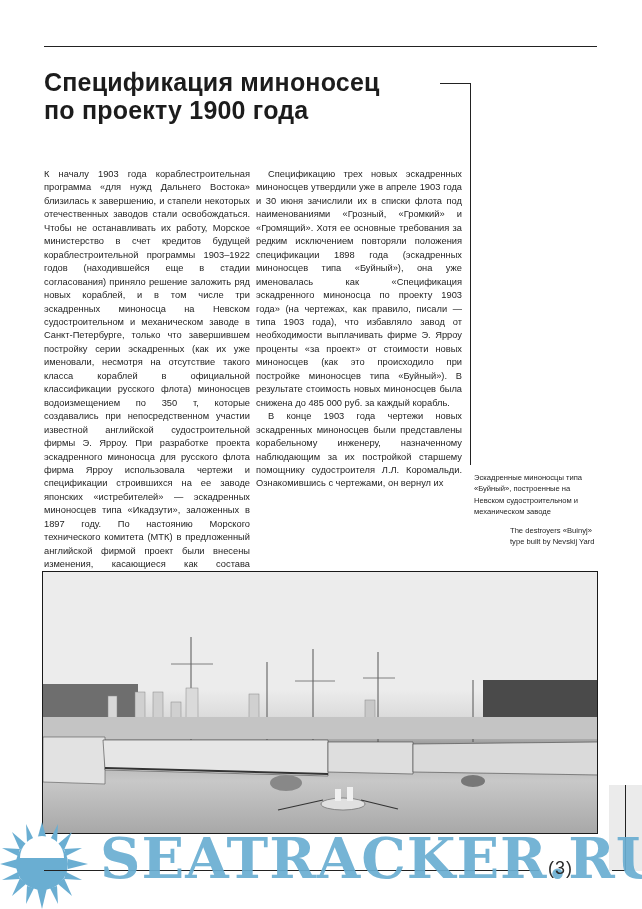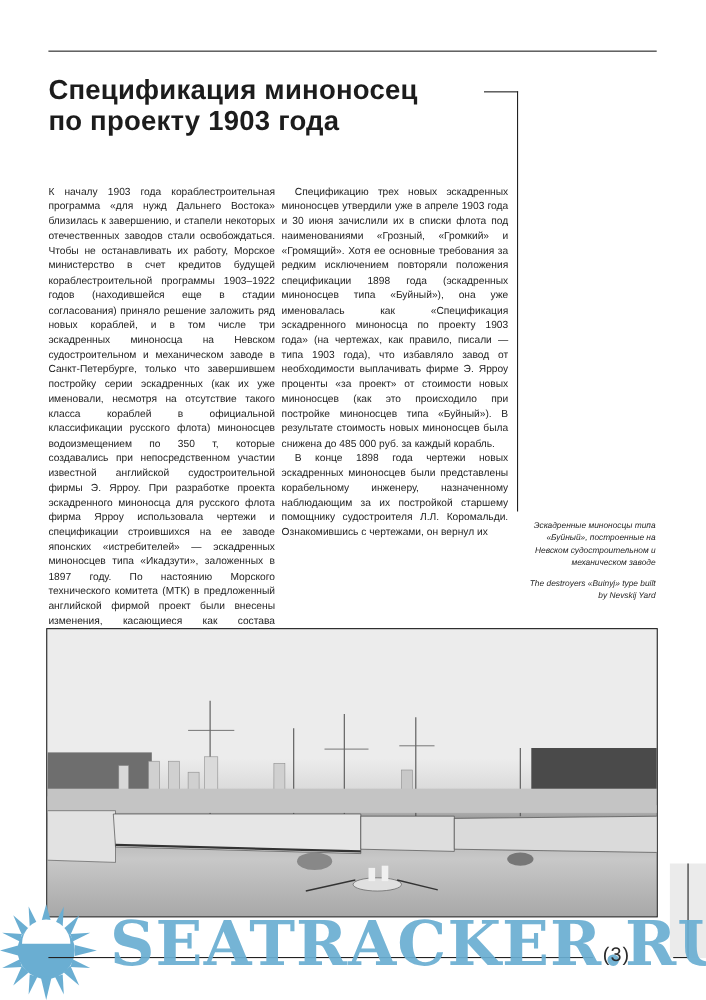--- a/index.html
+++ b/index.html
@@ -16,23 +16,23 @@
     .connector-h { position: absolute; left: 440px; top: 83px; width: 31px; height: 1px; background: #222; }
     .connector-v { position: absolute; left: 470px; top: 83px; width: 1px; height: 382px; background: #222; }
 
     .col { position: absolute; top: 168px; width: 206px; font-family: "Liberation Sans", sans-serif;
       font-size: 9.3px; line-height: 13.45px; text-align: justify; color: #1e1e1e; }
     .col-1 { left: 44px; }
     .col-2 { left: 256px; width: 206px; }
     .col p { text-indent: 12px; }
     .col p.noindent { text-indent: 0; }
 
-    .caption { position: absolute; left: 474px; top: 472px; width: 122px; text-align: right;
-      font-family: "Liberation Sans", sans-serif; font-style: italic; font-size: 7.6px; line-height: 11.3px; color: #1e1e1e; }
-    .caption .en { margin-top: 8px; }
+    .caption { position: absolute; left: 474px; top: 472px; width: 122px; text-align: left;
+      font-family: "Liberation Sans", sans-serif; font-size: 7.6px; line-height: 11.3px; color: #1e1e1e; }
+    .caption .en { margin-top: 8px; margin-left: 36px; }
 
     .photo { position: absolute; left: 42px; top: 571px; width: 556px; height: 263px;
       border: 1.5px solid #1a1a1a; overflow: hidden;
       background: linear-gradient(#ececec 0%, #ececec 45%, #dcdcdc 55%, #bdbdbd 62%, #9a9a9a 66%, #b5b5b5 72%, #c8c8c8 80%, #a8a8a8 100%); }
     .photo svg { position: absolute; left: 0; top: 0; }
 
     .grey-tab { position: absolute; left: 609px; top: 785px; width: 33px; height: 86px; background: #ebebeb; }
     .tab-v { position: absolute; left: 625px; top: 785px; width: 1px; height: 86px; background: #222; }
     .tab-h { position: absolute; left: 612px; top: 870px; width: 14px; height: 1px; background: #222; }
 
@@ -44,33 +44,33 @@
     .wm-text { position: absolute; left: 100px; top: 830px; font-family: "DejaVu Serif", serif; font-weight: bold;
       font-size: 56px; letter-spacing: 1px; color: #6aaed2; opacity: 0.92; line-height: 56px; }
   </style>
 </head>
 <body>
 
 <div class="top-rule"></div>
 
 <h1 class="title">
   <span class="title-line">Спецификация миноносец</span>
-  <span class="title-line">по проекту 1903 года</span>
+  <span class="title-line">по проекту 1900 года</span>
 </h1>
 
 <div class="connector-h"></div>
 <div class="connector-v"></div>
 
 <div class="col col-1">
   <p class="noindent">К началу 1903 года кораблестроительная программа «для нужд Дальнего Востока» близилась к завершению, и стапели некоторых отечественных заводов стали освобождаться. Чтобы не останавливать их работу, Морское министерство в счет кредитов будущей кораблестроительной программы 1903–1922 годов (находившейся еще в стадии согласования) приняло решение заложить ряд новых кораблей, и в том числе три эскадренных миноносца на Невском судостроительном и механическом заводе в Санкт-Петербурге, только что завершившем постройку серии эскадренных (как их уже именовали, несмотря на отсутствие такого класса кораблей в официальной классификации русского флота) миноносцев водоизмещением по 350 т, которые создавались при непосредственном участии известной английской судостроительной фирмы Э. Ярроу. При разработке проекта эскадренного миноносца для русского флота фирма Ярроу использовала чертежи и спецификации строившихся на ее заводе японских «истребителей» — эскадренных миноносцев типа «Икадзути», заложенных в 1897 году. По настоянию Морского технического комитета (МТК) в предложенный английской фирмой проект были внесены изменения, касающиеся как состава вооружения (добавлен носовой торпед-</p>
 </div>
 
 <div class="col col-2">
   <p>Спецификацию трех новых эскадренных миноносцев утвердили уже в апреле 1903 года и 30 июня зачислили их в списки флота под наименованиями «Грозный, «Громкий» и «Громящий». Хотя ее основные требования за редким исключением повторяли положения спецификации 1898 года (эскадренных миноносцев типа «Буйный»), она уже именовалась как «Спецификация эскадренного миноносца по проекту 1903 года» (на чертежах, как правило, писали — типа 1903 года), что избавляло завод от необходимости выплачивать фирме Э. Ярроу проценты «за проект» от стоимости новых миноносцев (как это происходило при постройке миноносцев типа «Буйный»). В результате стоимость новых миноносцев была снижена до 485 000 руб. за каждый корабль.</p>
-  <p>В конце 1898 года чертежи новых эскадренных миноносцев были представлены корабельному инженеру, назначенному наблюдающим за их постройкой старшему помощнику судостроителя Л.Л. Коромальди. Ознакомившись с чертежами, он вернул их</p>
+  <p>В конце 1903 года чертежи новых эскадренных миноносцев были представлены корабельному инженеру, назначенному наблюдающим за их постройкой старшему помощнику судостроителя Л.Л. Коромальди. Ознакомившись с чертежами, он вернул их</p>
 </div>
 
 <div class="caption">
   <div class="ru">Эскадренные миноносцы типа «Буйный», построенные на Невском судостроительном и механическом заводе</div>
   <div class="en">The destroyers «Buinyj» type built by Nevskij Yard</div>
 </div>
 
 <div class="photo">
   <svg width="556" height="263" viewBox="0 0 556 263">
 

